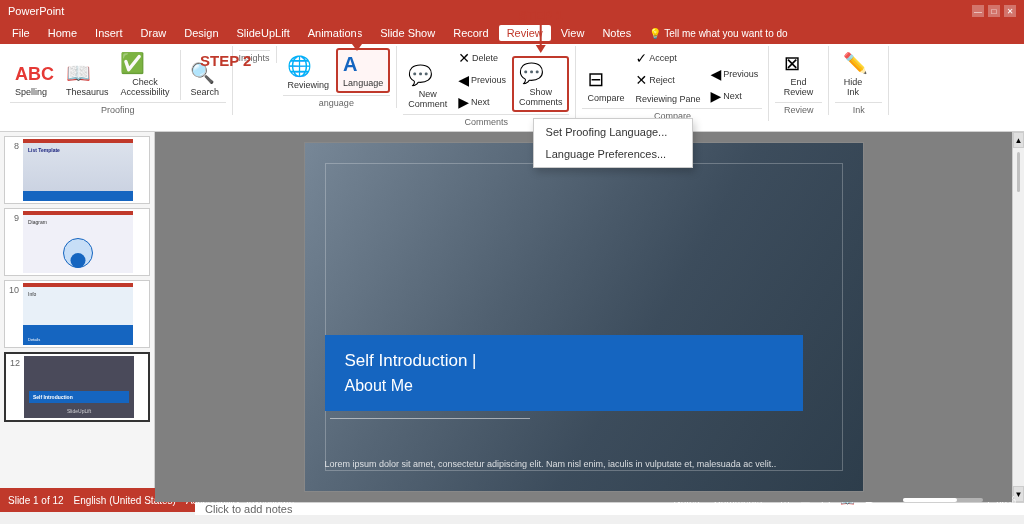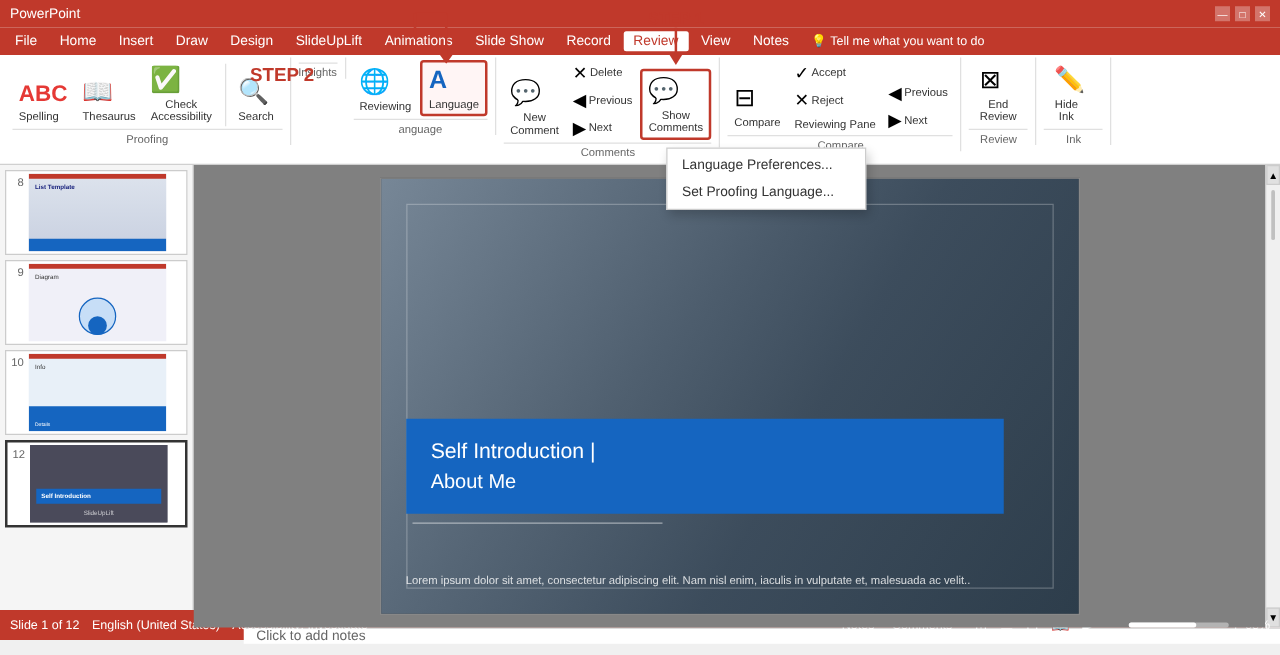--- a/index.html
+++ b/index.html
@@ -140,22 +140,22 @@
           <div class="label">Reviewing</div>
         </div>
         <div class="ribbon-btn-large language-btn" style="border:2px solid #c0392b;background:#fff5f5;">
           <div class="icon" style="font-size:20px;font-weight:bold;color:#1565c0;">A</div>
           <div class="label">Language</div>
         </div>
       </div>
       <div class="ribbon-group-label">anguage</div>
 
       <div class="dropdown-menu">
+        <div class="dropdown-item">Set Proofing Language...</div>
         <div class="dropdown-item">Language Preferences...</div>
-        <div class="dropdown-item">Set Proofing Language...</div>
       </div>
 
       <svg style="position:absolute;top:-40px;left:50px;z-index:300;" width="60" height="45">
         <line x1="30" y1="5" x2="30" y2="38" stroke="#c0392b" stroke-width="2"></line>
         <polygon points="25,38 35,38 30,45" fill="#c0392b"></polygon>
         <line x1="30" y1="5" x2="5" y2="5" stroke="#c0392b" stroke-width="2"></line>
         <line x1="5" y1="5" x2="5" y2="25" stroke="#c0392b" stroke-width="2"></line>
       </svg>
     </div>
 

